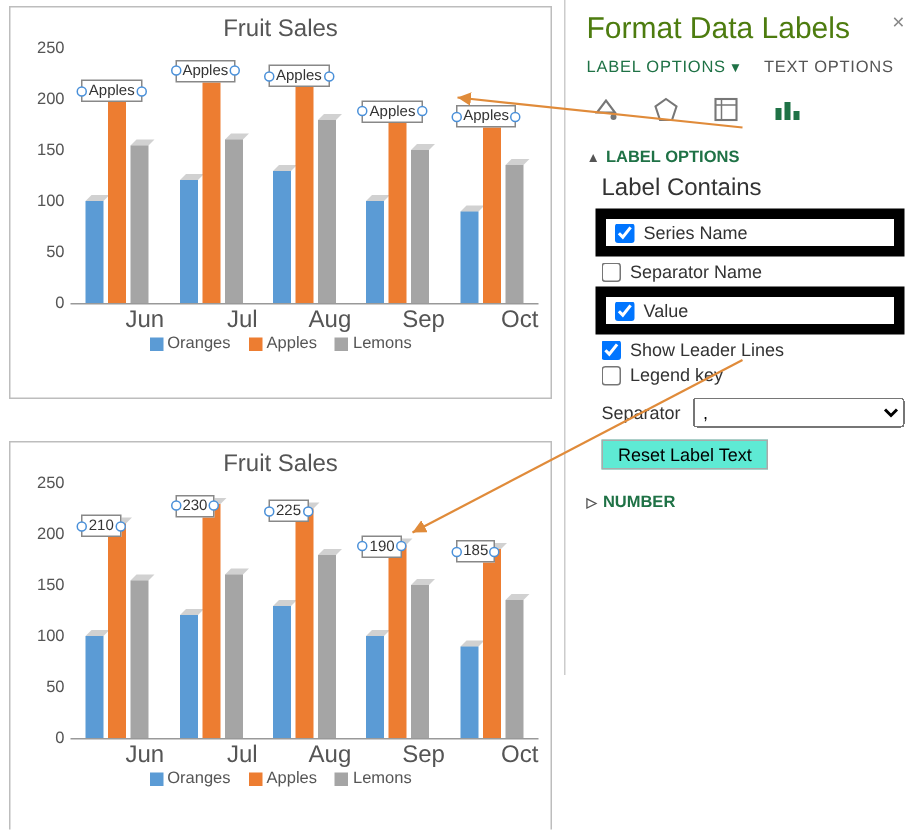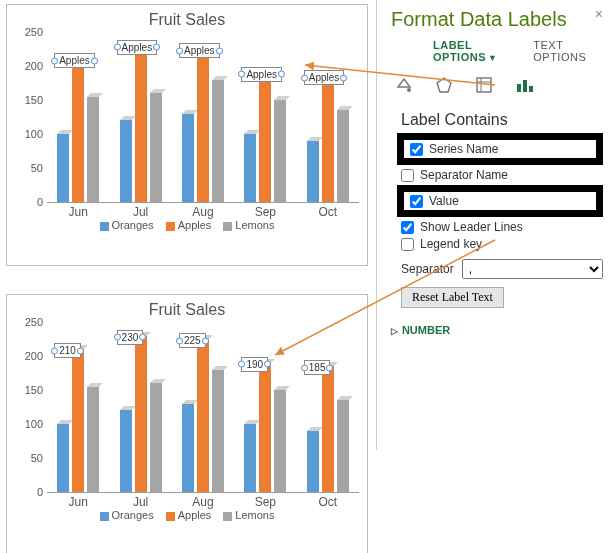--- a/index.html
+++ b/index.html
@@ -5,52 +5,52 @@
 * { box-sizing: border-box; margin: 0; padding: 0; }
 body { font-family: "Segoe UI", Arial, sans-serif; font-size: 12px; background: #fff; width: 613px; height: 553px; overflow: hidden; position: relative; }
 .main { display: flex; height: 450px; }
 .charts-col { width: 376px; padding: 4px 0 0 6px; }
 .panel { width: 237px; border-left: 1px solid #ccc; padding: 8px 10px 0 14px; position: relative; background:#fff; }
 .chart-box { border: 1px solid #bdbdbd; background: #fff; width: 362px; height: 262px; position: relative; margin-bottom: 28px; }
 .chart-title { text-align: center; font-size: 16px; color: #555; padding: 6px 0 4px; }
 .plot { position: relative; margin: 0 8px 0 40px; height: 170px; border-bottom: 1px solid #999; }
 .ytick { position: absolute; left: -32px; width: 28px; text-align: right; font-size: 11px; color: #555; transform: translateY(50%); }
 .xaxis { display: flex; justify-content: space-around; margin: 2px 8px 0 40px; }
-.xtick { font-size: 12px; color: #555; width: 20%; text-align: center; }
+.xtick { font-size: 16px; color: #555; width: 20%; text-align: right; }
 .group { position: absolute; bottom: 0; width: 56px; display: flex; align-items: flex-end; gap: 3px; justify-content: center; }
 .bar { width: 12px; position: relative; }
 .bar::after { content:""; position:absolute; top:-4px; left:0; width:100%; height:4px; background: rgba(0,0,0,0.18); transform: skewX(-45deg); transform-origin: bottom left; }
 .b-or { background: #5b9bd5; }
 .b-ap { background: #ed7d31; }
 .b-le { background: #a5a5a5; }
 .label-box { position: absolute; background: #fff; border: 1px solid #888; font-size: 10px; padding: 1px 4px; color: #333; white-space: nowrap; }
 .sel .label-box::before, .sel .label-box::after { content:""; position:absolute; width:5px; height:5px; border:1px solid #4a90d9; background:#fff; border-radius:50%; }
 .sel .label-box::before { left:-4px; top:50%; transform:translateY(-50%); }
 .sel .label-box::after { right:-4px; top:50%; transform:translateY(-50%); }
 .legend { text-align:center; margin-top: 0; font-size: 11px; color:#555; }
 .lg { display:inline-block; margin: 0 6px; }
 .sw { display:inline-block; width:9px; height:9px; margin-right:3px; vertical-align:middle; }
 .panel h1 { font-size: 20px; font-weight: 300; color: #4d7c0f; margin-bottom: 8px; }
 .tabs { display:flex; gap: 14px; font-size: 11px; letter-spacing: 0.5px; margin-bottom: 10px; }
 .tab { color:#555; cursor: pointer; }
-.tab.active { color:#1f7246; font-weight: 700; margin-left: 42px; }
+.tab.active { color:#1f7246; font-weight: 400; }
 .tab.active .chev { display:inline-block; }
 .chev { font-size: 9px; margin-left: 2px; }
 .icon-row { display:flex; gap: 14px; margin: 8px 0 14px; }
 .icon-btn { width: 26px; height: 24px; display:flex; align-items:center; justify-content:center; color:#777; cursor:pointer; }
 .icon-btn.active { color:#1f7246; }
 .sect-head { font-size: 11px; font-weight: 600; color: #1f7246; margin: 6px 0; cursor:pointer; }
 .tri { display:inline-block; margin-right: 4px; color:#555; font-size: 9px; }
 .sub { font-size: 16px; color:#333; margin: 6px 0 4px 10px; }
 .opt { display:flex; align-items:center; gap:6px; margin: 3px 0 3px 10px; font-size: 12px; color:#333; }
 .opt input { margin: 0; }
 .hl { border: 7px solid #000000; padding: 2px 6px; margin: 1px 0 1px 6px; }
 .sep-row { display:flex; align-items:center; gap:8px; margin: 8px 0 6px 10px; font-size:12px; color:#333; }
 .sep-row select { flex:1; font-size:12px; padding: 1px 2px; }
-.reset-btn { font-size: 12px; padding: 2px 10px; margin: 2px 0 10px 10px; border:1px solid #aaa; background:#e5e5e5; cursor:pointer;font-family:Liberation Serif, serif; }
+.reset-btn { font-size: 12px; padding: 2px 10px; margin: 2px 0 10px 10px; border:1px solid #aaa; background:#5eead4; cursor:pointer; }
 .close-x { position:absolute; top:6px; right:10px; font-size:14px; color:#888; cursor:pointer; }
 svg.arrow { position:absolute; pointer-events:none; z-index: 50; }
 </style>
 </head>
 <body>
 
 <div class="main">
   <div class="charts-col">
     <div class="chart-box" id="chart0">
         <div class="chart-title">Fruit Sales</div>
@@ -199,20 +199,21 @@
         </span>
       <span class="icon-btn active">
           <svg width="20" height="20" viewBox="0 0 20 20">
             <rect x="3" y="9" width="4" height="8" fill="currentColor"></rect>
             <rect x="9" y="5" width="4" height="12" fill="currentColor"></rect>
             <rect x="15" y="11" width="4" height="6" fill="currentColor"></rect>
           </svg>
         </span>
     </div>
 
+    <div class="sect-head"><span class="tri">▲</span><span>LABEL OPTIONS</span></div>
     <div class="sub">Label Contains</div>
 
     <label class="opt hl">
         <input type="checkbox" checked="" style="">
         <span>Series Name</span>
       </label>
     <label class="opt">
         <input type="checkbox" style="">
         <span>Separator Name</span>
       </label>

